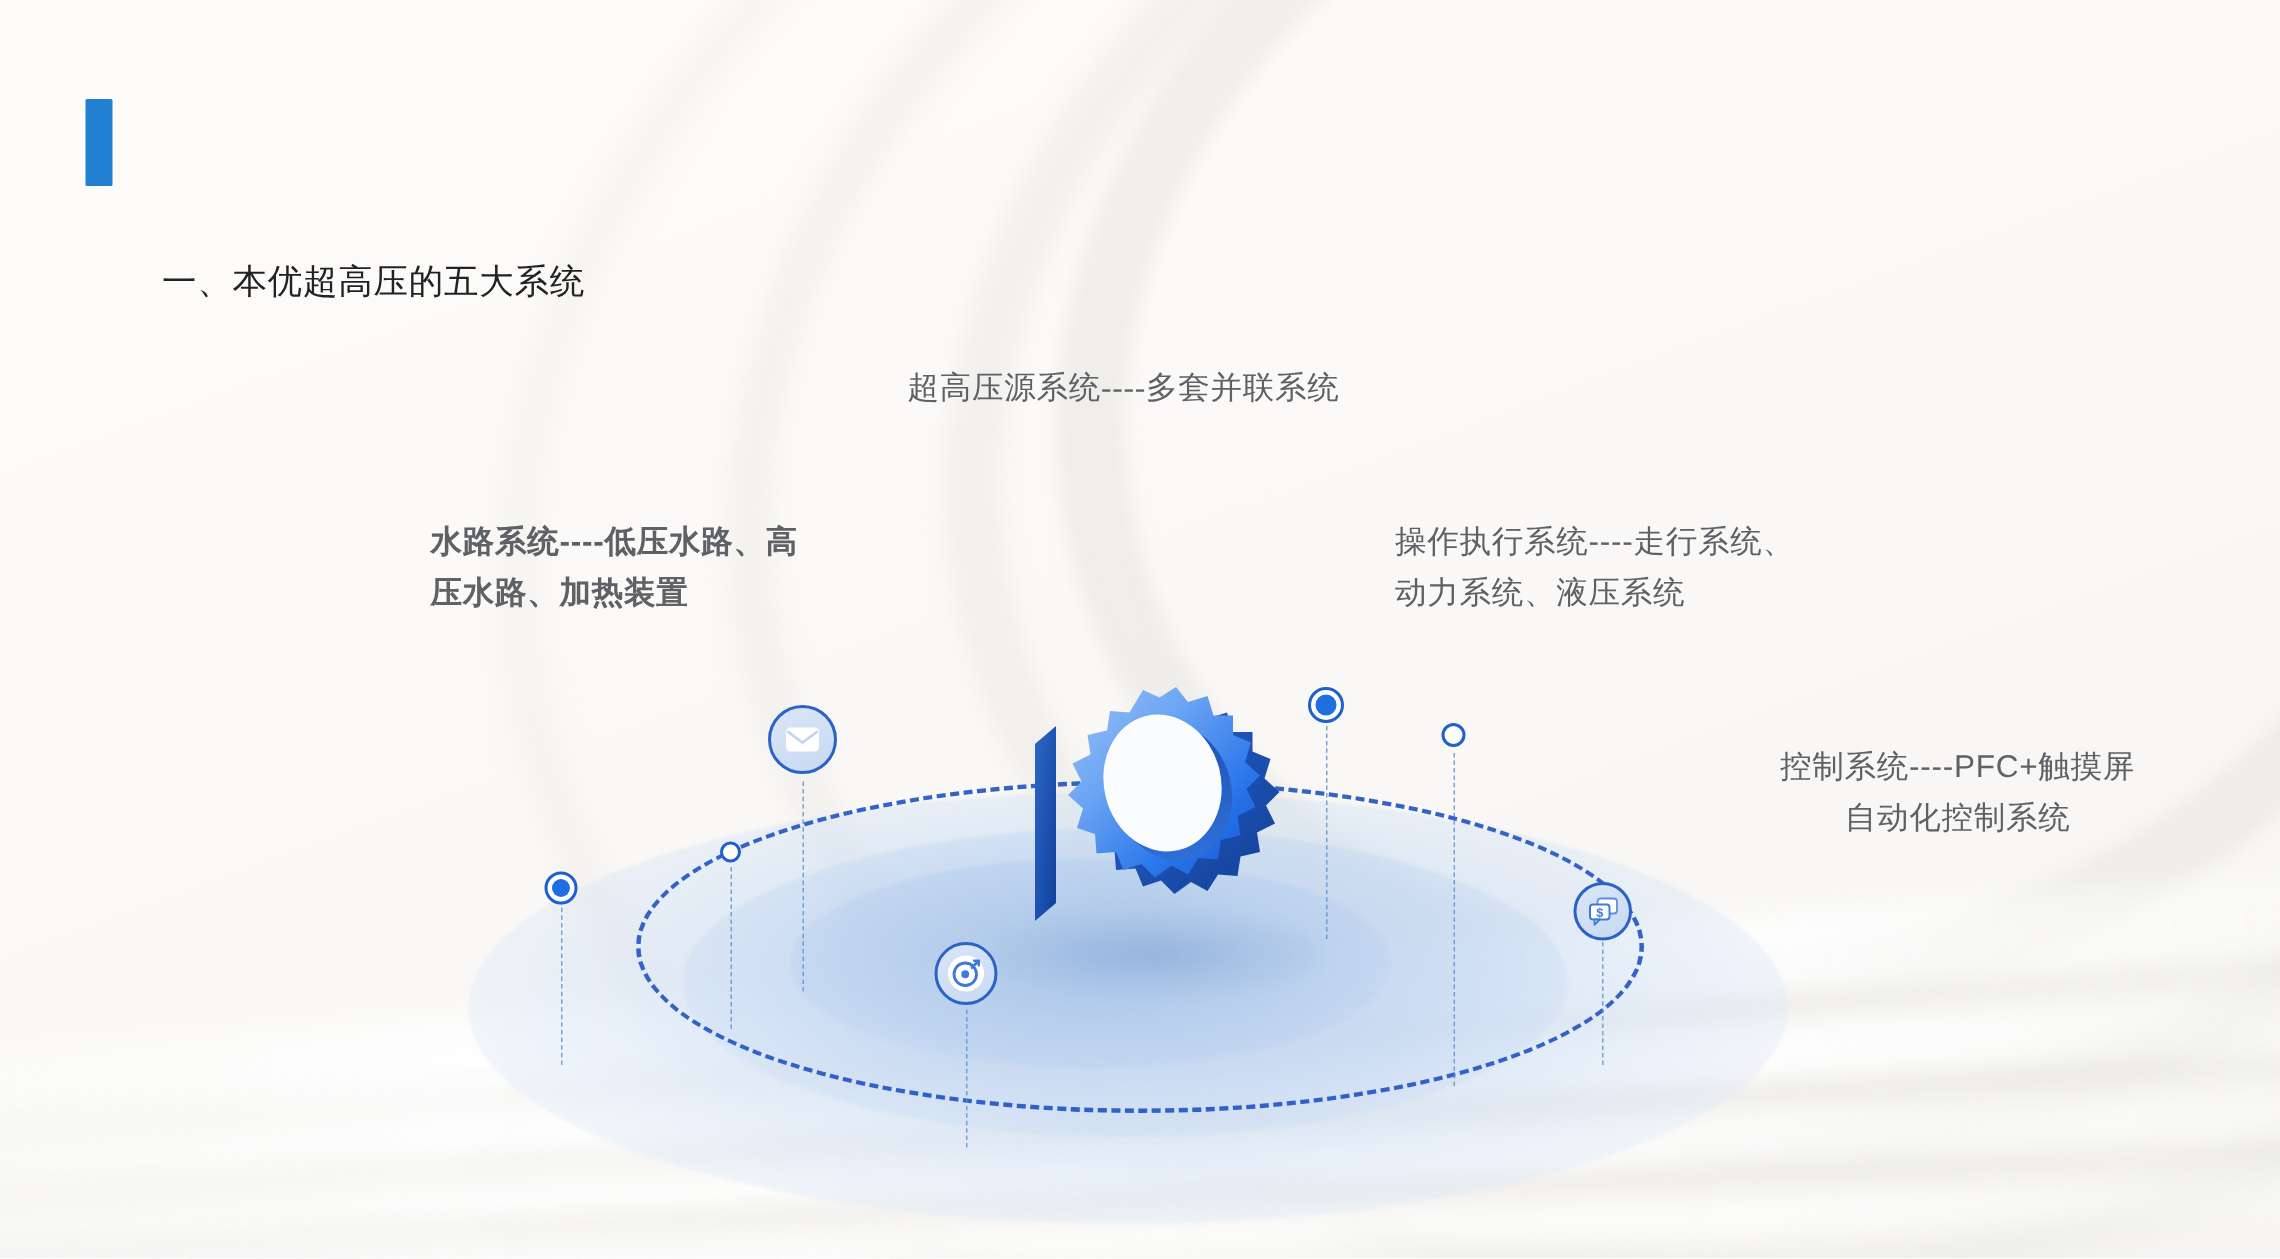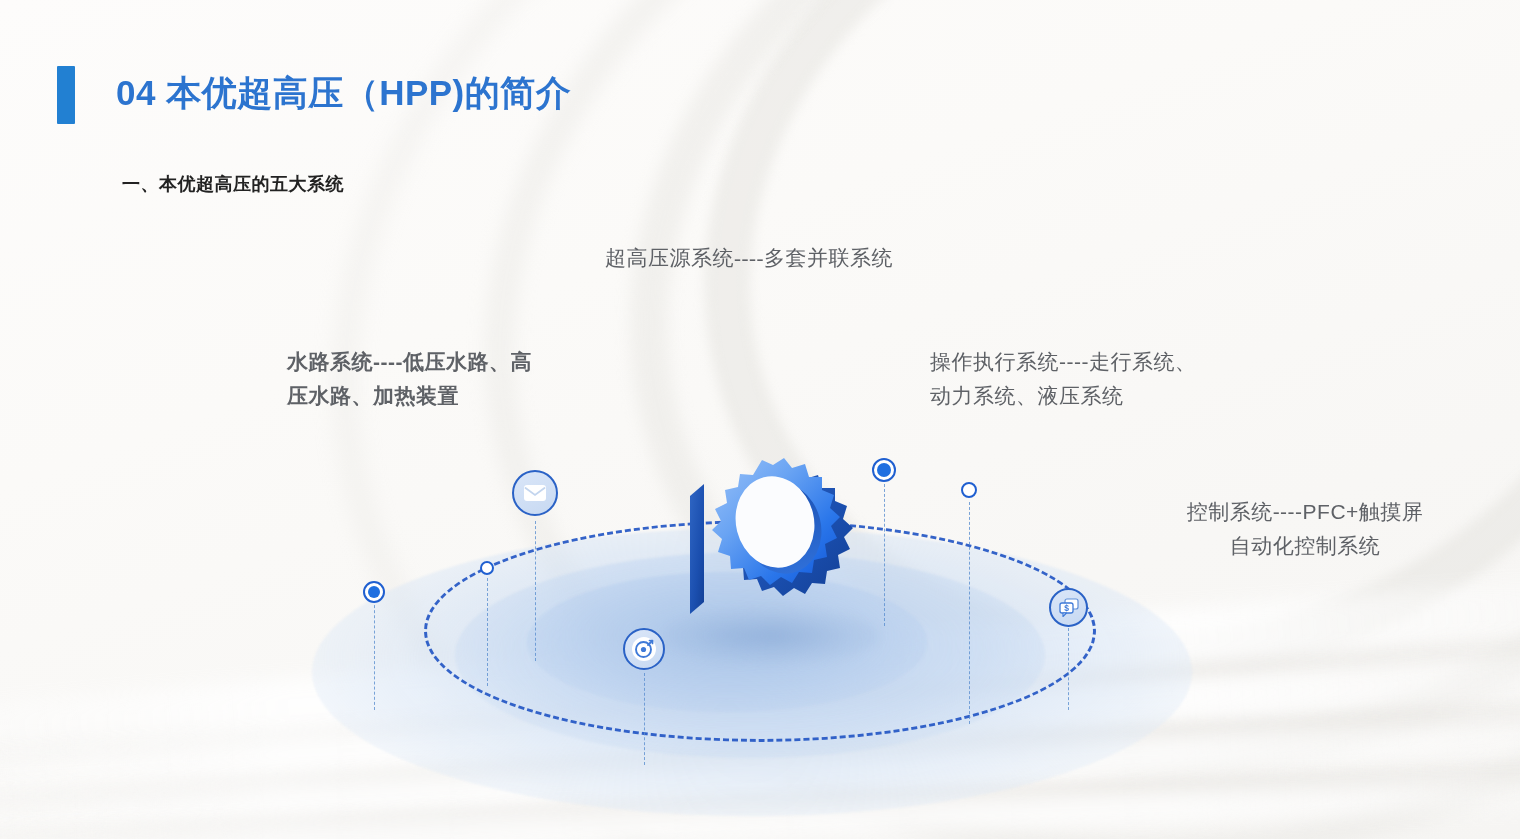--- a/index.html
+++ b/index.html
@@ -95,23 +95,23 @@
     position: absolute;
     left: 116px; top: 70px;
     font-size: 35px;
     font-weight: bold;
     color: #2c74cf;
     letter-spacing: .5px;
     white-space: nowrap;
   }
   .section-title {
     position: absolute;
-    left: 122px; top: 172px;
-    font-size: 18px;
-    font-weight: bold;
+    left: 108px; top: 172px;
+    font-size: 23px;
+    font-weight: normal;
     color: #222222;
     letter-spacing: .5px;
     white-space: nowrap;
   }
 
   
   .logo {
     position: absolute;
     right: 52px; top: 48px;
     width: 230px; height: 84px;
@@ -235,21 +235,20 @@
     <div class="band-shadow bs-1"></div>
     <div class="band-shadow bs-2"></div>
     <div class="band-shadow bs-3"></div>
     <div class="band band-1"></div>
     <div class="band band-2"></div>
     <div class="band band-3"></div>
     <div class="band band-4"></div>
   </div>
 
   <div class="title-bar"></div>
-  <div class="page-title">04 本优超高压（HPP)的简介</div>
   <div class="section-title">一、本优超高压的五大系统</div>
 
 
   <div class="label label-top">超高压源系统----多套并联系统</div>
   <div class="label label-water">水路系统----低压水路、高
 压水路、加热装置</div>
   <div class="label label-op">操作执行系统----走行系统、
 动力系统、液压系统</div>
   <div class="label label-ctrl">控制系统----PFC+触摸屏
 自动化控制系统</div>

